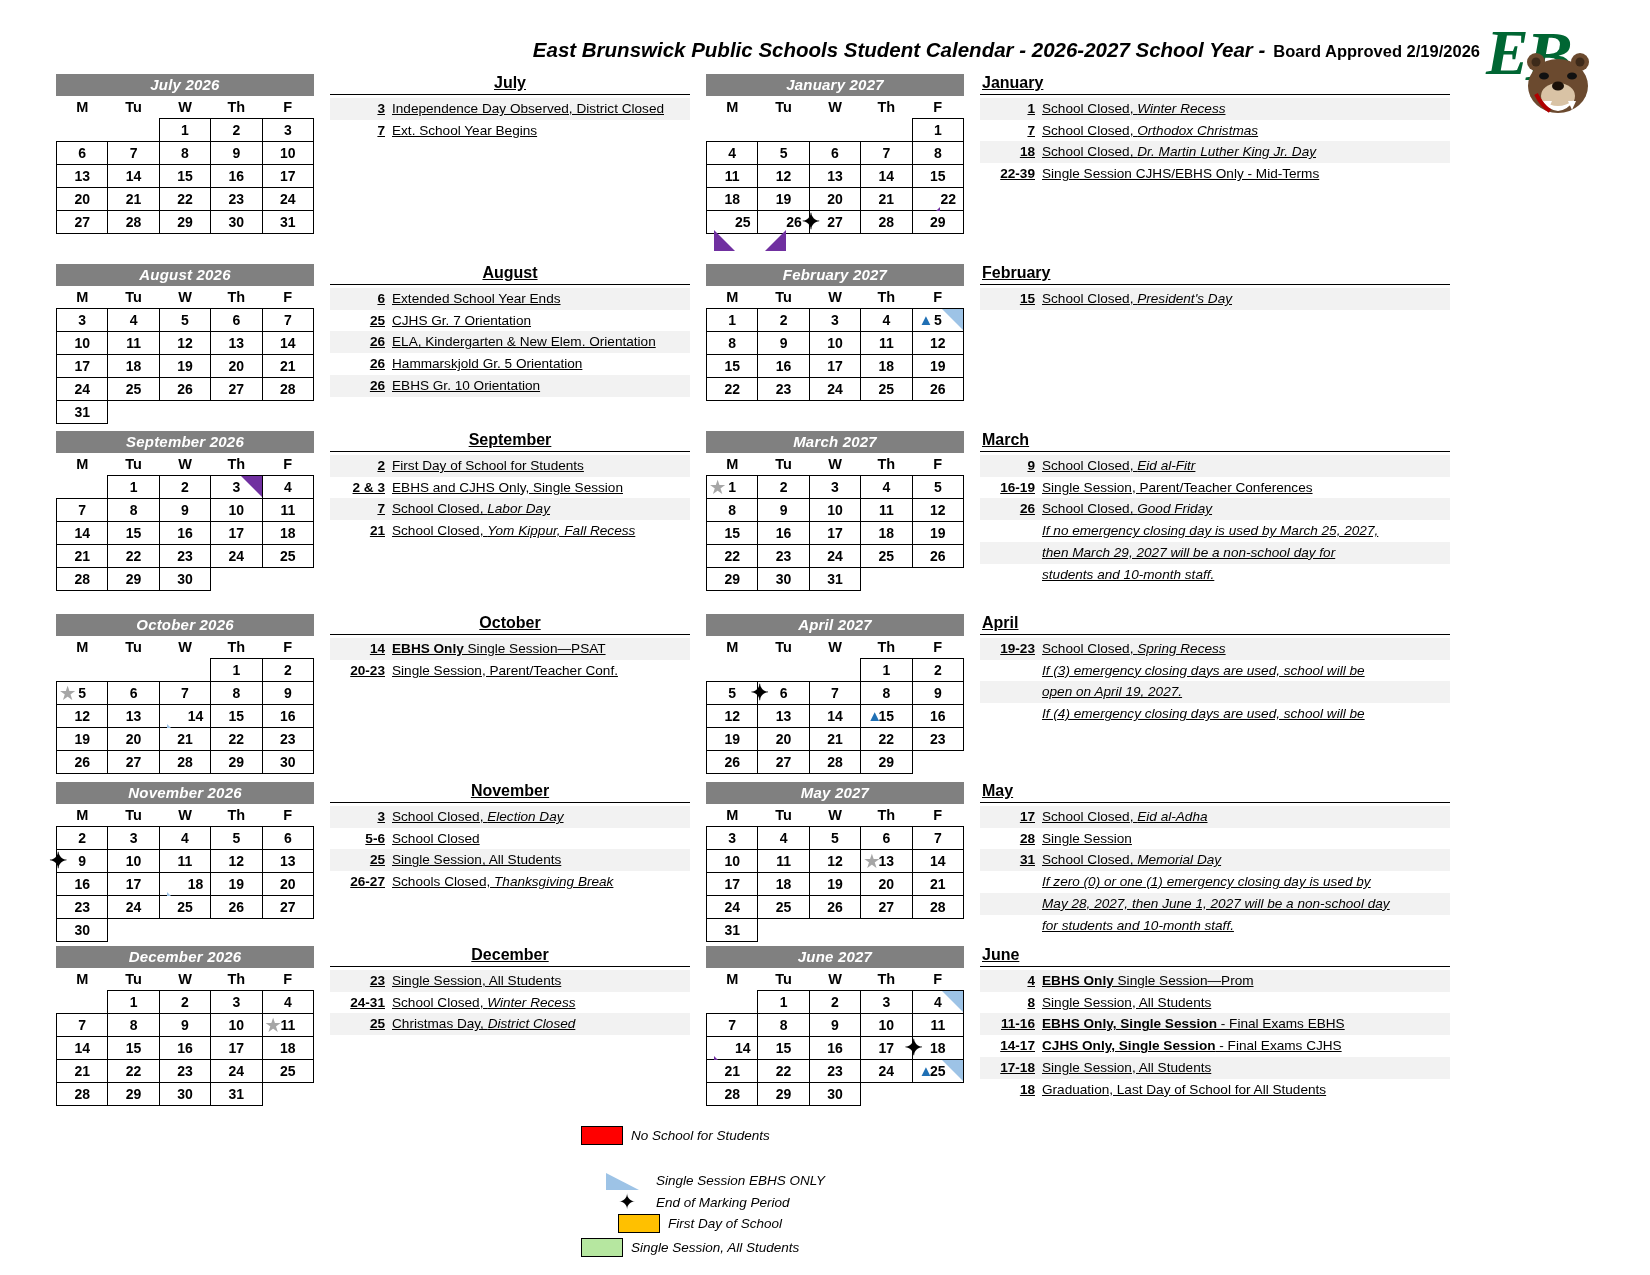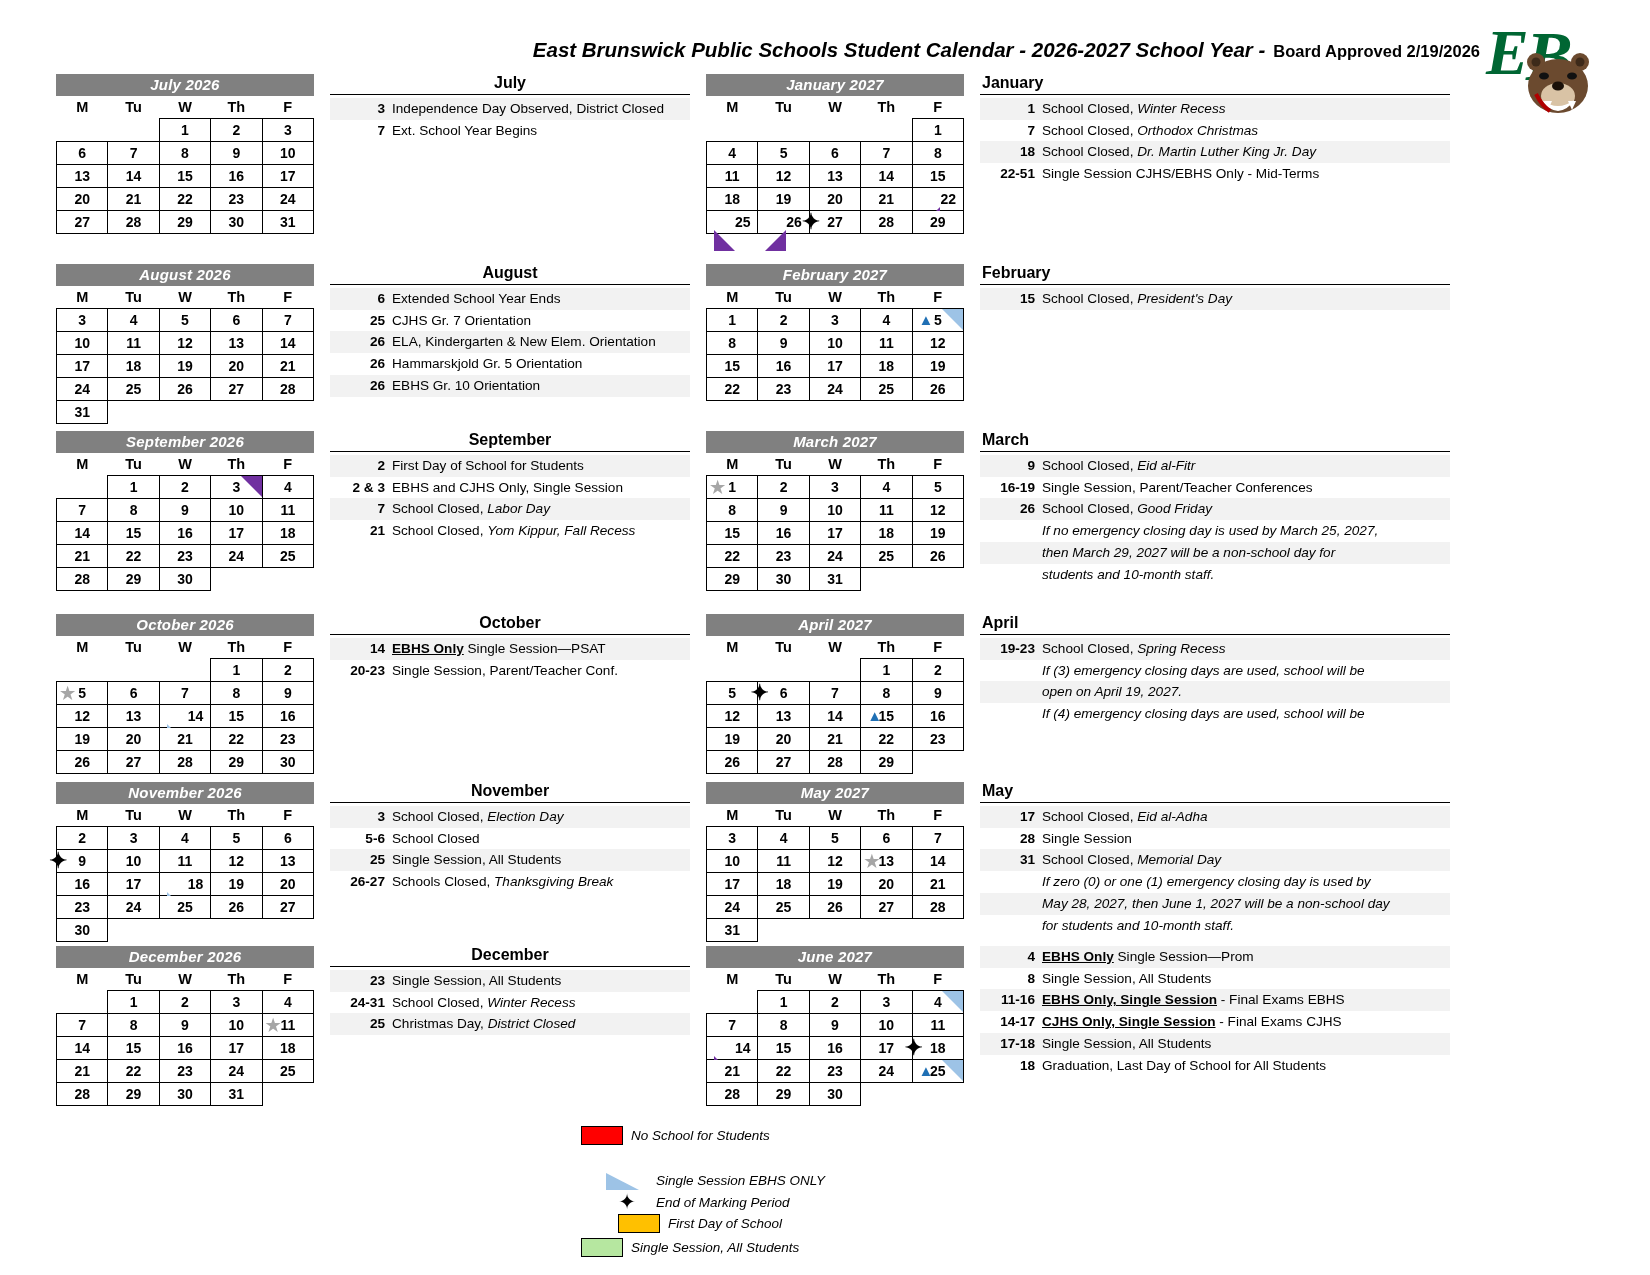--- a/index.html
+++ b/index.html
@@ -135,21 +135,21 @@
     text-align: right;
     font-weight: bold;
     padding-right: 7px;
     white-space: nowrap;
   }
   .note .t { flex: 1 1 auto; }
   .note .t i { font-style: italic; }
   .note .t u { text-decoration: underline; font-weight: bold; }
   .note.alt { background: #f2f2f2; }
 
-  .notes-block { margin-bottom: 18px; }
+  .notes-block { margin-bottom: 18px; text-decoration: underline; }
 
   
   .legend {
     position: absolute;
     left: 56px; top: 1126px;
     width: 1400px;
     font-size: 13.5px;
   }
   .legend-row { display: flex; align-items: center; margin-bottom: 5px; flex-direction: column; }
   .lg-item { display: flex; align-items: center; }
@@ -930,21 +930,21 @@
         </div>
         <div class="note">
           <span class="d">7</span>
           <span class="t"><span>School Closed, </span><i>Orthodox Christmas</i></span>
         </div>
         <div class="note alt">
           <span class="d">18</span>
           <span class="t"><span>School Closed, </span><i>Dr.  Martin Luther King Jr. Day</i></span>
         </div>
         <div class="note">
-          <span class="d">22-51</span>
+          <span class="d">22-39</span>
           <span class="t"><span>Single Session CJHS/EBHS Only - Mid-Terms</span></span>
         </div>
       </div>
       <div class="notes-block" style="position: absolute; left: 0px; width: 470px; top: 190px;">
         <div class="notes-head left-al">February</div>
         <div class="note alt">
           <span class="d">15</span>
           <span class="t"><span>School Closed, </span><i>President's Day</i></span>
         </div>
       </div>
@@ -1015,20 +1015,21 @@
         <div class="note alt">
           <span class="d"></span>
           <span class="t"><i>May 28, 2027, then June 1, 2027 will be a non-school day</i></span>
         </div>
         <div class="note">
           <span class="d"></span>
           <span class="t"><i>for students and 10-month staff.</i></span>
         </div>
       </div>
       <div class="notes-block" style="position: absolute; left: 0px; width: 470px; top: 872px;">
+        <div class="notes-head left-al">June</div>
         <div class="note alt">
           <span class="d">4</span>
           <span class="t"><u>EBHS Only</u><span> Single Session—Prom</span></span>
         </div>
         <div class="note">
           <span class="d">8</span>
           <span class="t"><span>Single Session, All Students</span></span>
         </div>
         <div class="note alt">
           <span class="d">11-16</span>

